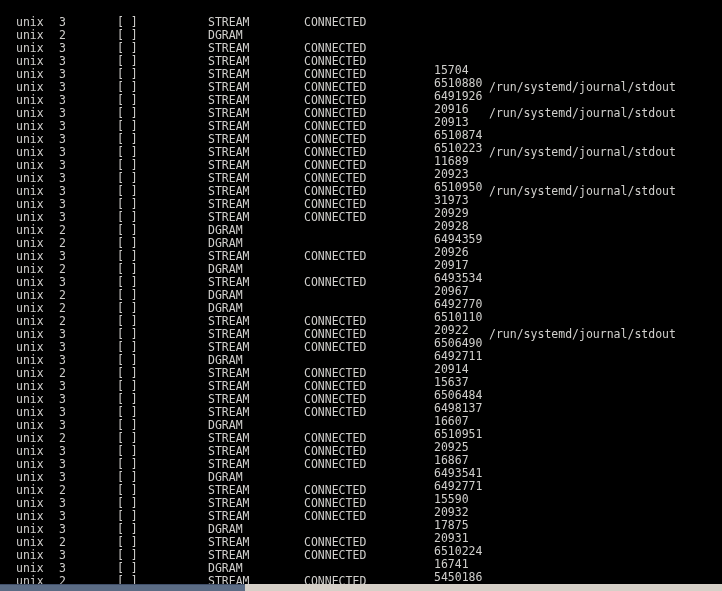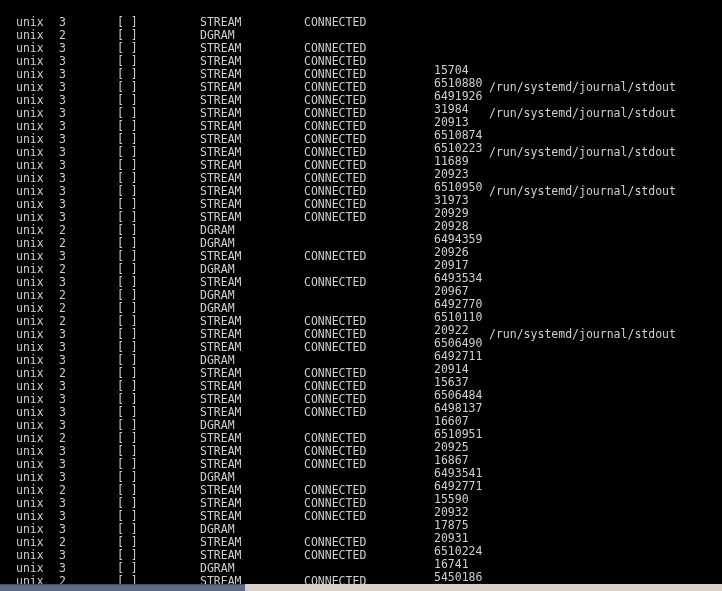--- a/index.html
+++ b/index.html
@@ -47,21 +47,21 @@
     position: absolute;
     top: 0;
     height: 13px;
     line-height: 13px;
     white-space: pre;
     display: inline-block;
   }
   .c-proto  { left: 0px; }
   .c-ref    { left: 43px; }
   .c-flags  { left: 101px; }
-  .c-type   { left: 184px; }
+  .c-type   { left: 192px; }
   .c-state  { left: 288px; }
   .c-inode  { left: 418px; margin-top: 48px; }
   .c-path   { left: 473px; }
 
   .prompt-row {
     height: 13px;
     line-height: 13px;
     white-space: pre;
     position: relative;
     color: #d0cfcc;
@@ -103,21 +103,21 @@
 </style>
 </head>
 <body style="background: rgb(0, 0, 0);">
 
 <div id="terminal" style="background: rgb(0, 0, 0); color: rgb(208, 207, 204);">
 
   <div id="screen">
       <div class="row"><span class="cell c-proto">unix</span><span class="cell c-ref">3</span><span class="cell c-flags">[ ]</span><span class="cell c-type">STREAM</span><span class="cell c-state">CONNECTED</span><span class="cell c-inode">15704</span><span class="cell c-path"></span></div>
       <div class="row"><span class="cell c-proto">unix</span><span class="cell c-ref">2</span><span class="cell c-flags">[ ]</span><span class="cell c-type">DGRAM</span><span class="cell c-state"></span><span class="cell c-inode">6510880</span><span class="cell c-path"></span></div>
       <div class="row"><span class="cell c-proto">unix</span><span class="cell c-ref">3</span><span class="cell c-flags">[ ]</span><span class="cell c-type">STREAM</span><span class="cell c-state">CONNECTED</span><span class="cell c-inode">6491926</span><span class="cell c-path"></span></div>
-      <div class="row"><span class="cell c-proto">unix</span><span class="cell c-ref">3</span><span class="cell c-flags">[ ]</span><span class="cell c-type">STREAM</span><span class="cell c-state">CONNECTED</span><span class="cell c-inode">31984</span><span class="cell c-path"></span></div>
+      <div class="row"><span class="cell c-proto">unix</span><span class="cell c-ref">3</span><span class="cell c-flags">[ ]</span><span class="cell c-type">STREAM</span><span class="cell c-state">CONNECTED</span><span class="cell c-inode">20916</span><span class="cell c-path"></span></div>
       <div class="row"><span class="cell c-proto">unix</span><span class="cell c-ref">3</span><span class="cell c-flags">[ ]</span><span class="cell c-type">STREAM</span><span class="cell c-state">CONNECTED</span><span class="cell c-inode">20913</span><span class="cell c-path"></span></div>
       <div class="row"><span class="cell c-proto">unix</span><span class="cell c-ref">3</span><span class="cell c-flags">[ ]</span><span class="cell c-type">STREAM</span><span class="cell c-state">CONNECTED</span><span class="cell c-inode">6510874</span><span class="cell c-path">/run/systemd/journal/stdout</span></div>
       <div class="row"><span class="cell c-proto">unix</span><span class="cell c-ref">3</span><span class="cell c-flags">[ ]</span><span class="cell c-type">STREAM</span><span class="cell c-state">CONNECTED</span><span class="cell c-inode">6510223</span><span class="cell c-path"></span></div>
       <div class="row"><span class="cell c-proto">unix</span><span class="cell c-ref">3</span><span class="cell c-flags">[ ]</span><span class="cell c-type">STREAM</span><span class="cell c-state">CONNECTED</span><span class="cell c-inode">11689</span><span class="cell c-path">/run/systemd/journal/stdout</span></div>
       <div class="row"><span class="cell c-proto">unix</span><span class="cell c-ref">3</span><span class="cell c-flags">[ ]</span><span class="cell c-type">STREAM</span><span class="cell c-state">CONNECTED</span><span class="cell c-inode">20923</span><span class="cell c-path"></span></div>
       <div class="row"><span class="cell c-proto">unix</span><span class="cell c-ref">3</span><span class="cell c-flags">[ ]</span><span class="cell c-type">STREAM</span><span class="cell c-state">CONNECTED</span><span class="cell c-inode">6510950</span><span class="cell c-path"></span></div>
       <div class="row"><span class="cell c-proto">unix</span><span class="cell c-ref">3</span><span class="cell c-flags">[ ]</span><span class="cell c-type">STREAM</span><span class="cell c-state">CONNECTED</span><span class="cell c-inode">31973</span><span class="cell c-path">/run/systemd/journal/stdout</span></div>
       <div class="row"><span class="cell c-proto">unix</span><span class="cell c-ref">3</span><span class="cell c-flags">[ ]</span><span class="cell c-type">STREAM</span><span class="cell c-state">CONNECTED</span><span class="cell c-inode">20929</span><span class="cell c-path"></span></div>
       <div class="row"><span class="cell c-proto">unix</span><span class="cell c-ref">3</span><span class="cell c-flags">[ ]</span><span class="cell c-type">STREAM</span><span class="cell c-state">CONNECTED</span><span class="cell c-inode">20928</span><span class="cell c-path"></span></div>
       <div class="row"><span class="cell c-proto">unix</span><span class="cell c-ref">3</span><span class="cell c-flags">[ ]</span><span class="cell c-type">STREAM</span><span class="cell c-state">CONNECTED</span><span class="cell c-inode">6494359</span><span class="cell c-path">/run/systemd/journal/stdout</span></div>

